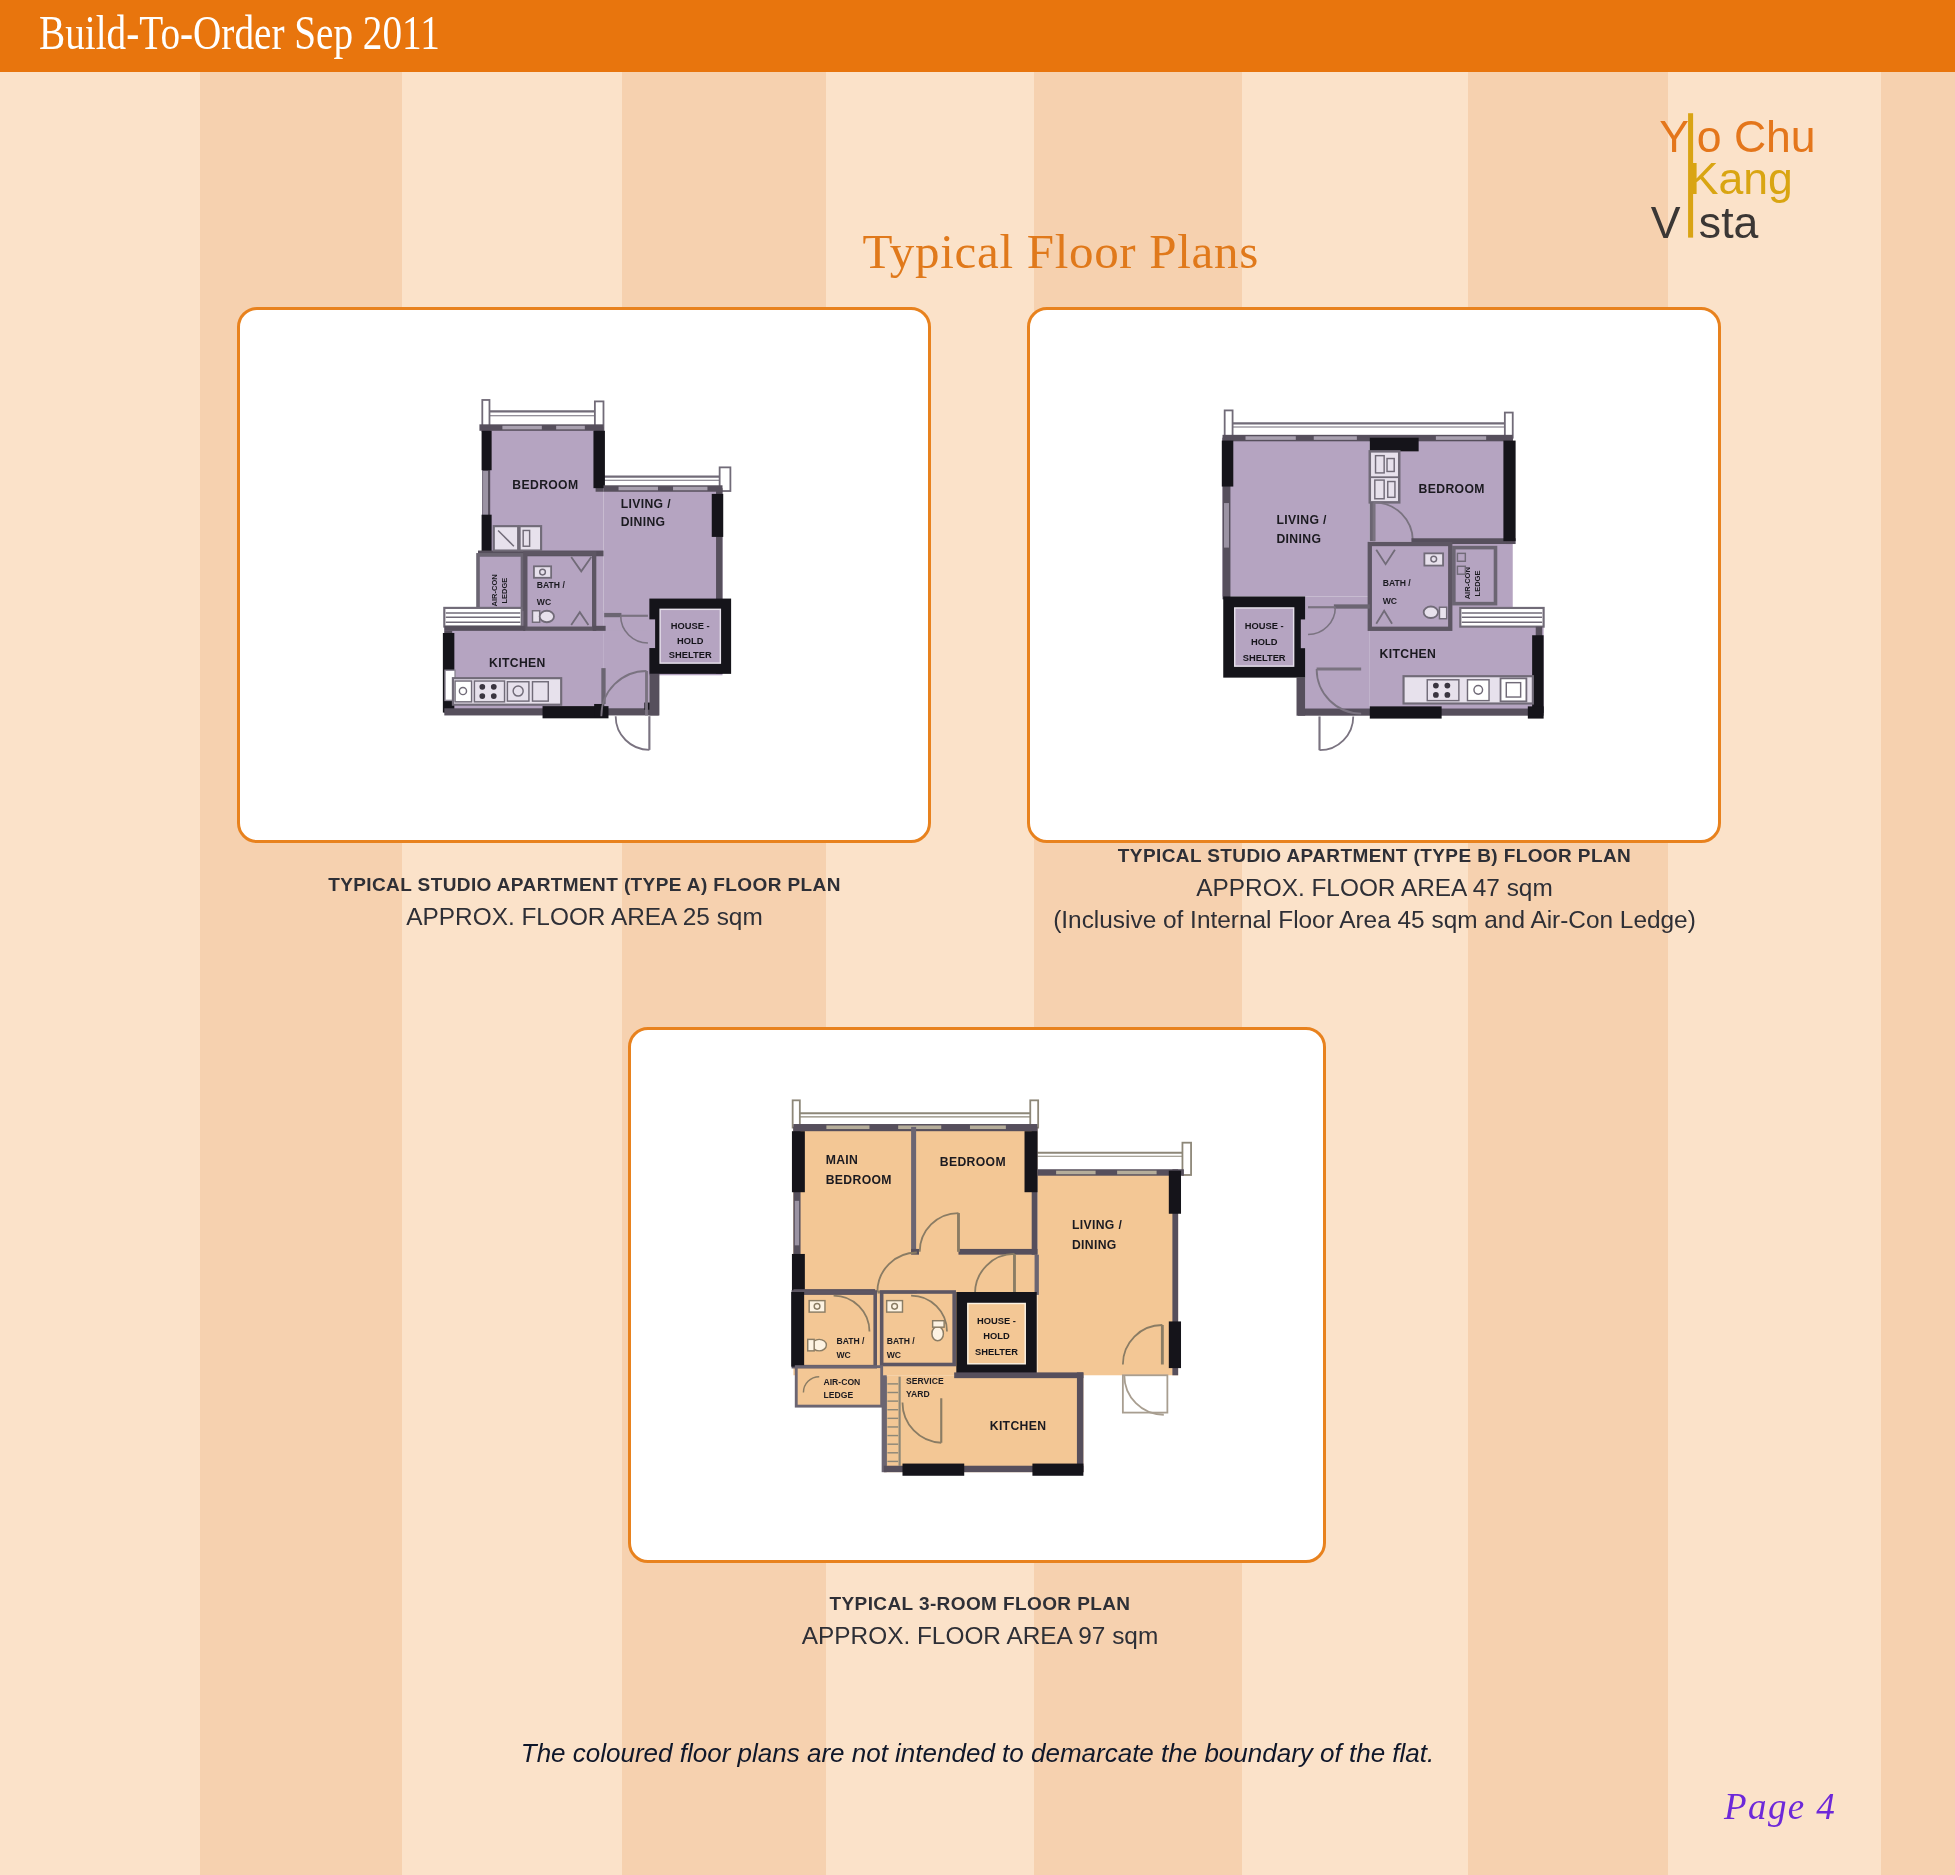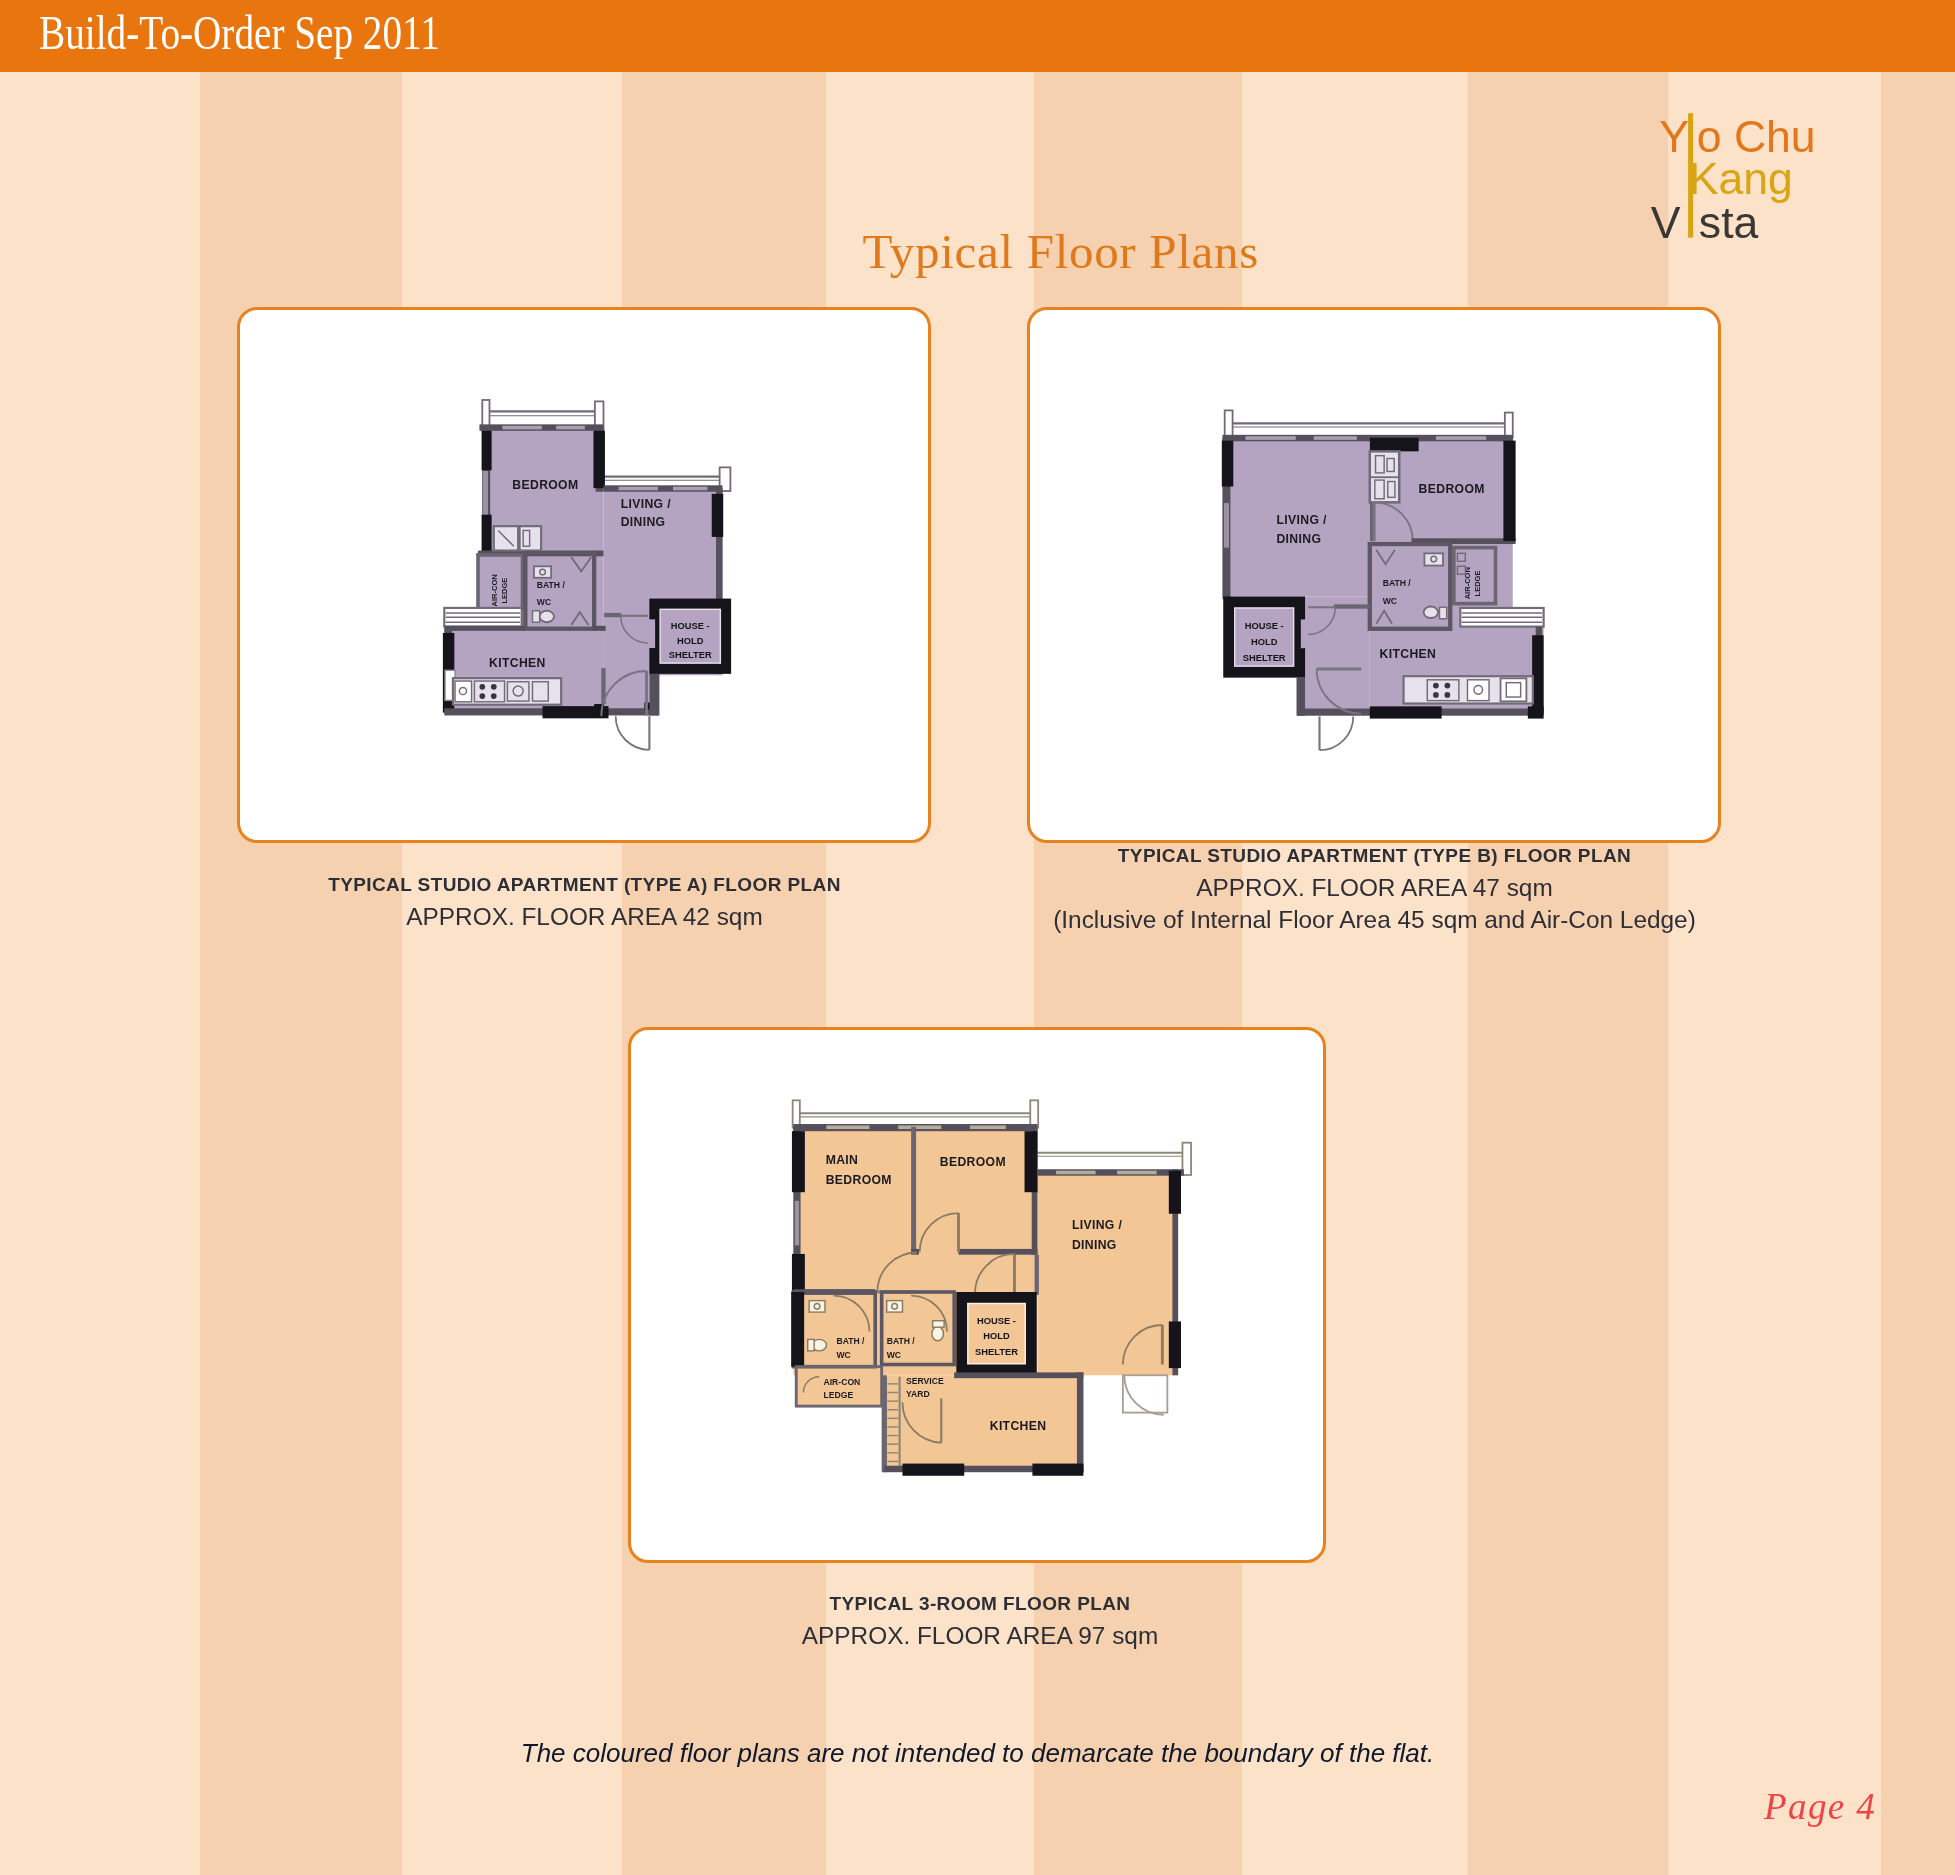--- a/index.html
+++ b/index.html
@@ -478,30 +478,30 @@
   <text x="1149" y="1650" font-size="17" font-weight="bold" fill="#1b1a20" letter-spacing="0.5">BEDROOM</text>
   <text x="1354" y="1624" font-size="17" font-weight="bold" fill="#1b1a20" text-anchor="middle" letter-spacing="0.5">BEDROOM</text>
   <text x="1492" y="1712" font-size="17" font-weight="bold" fill="#1b1a20" letter-spacing="0.5">LIVING /</text>
   <text x="1492" y="1740" font-size="17" font-weight="bold" fill="#1b1a20" letter-spacing="0.5">DINING</text>
   <text x="1417" y="1992" font-size="17" font-weight="bold" fill="#1b1a20" text-anchor="middle" letter-spacing="0.5">KITCHEN</text>
 </g>
 </svg>
 
 <div class="cap" style="left:237px;top:867px;width:695px;">
 <span class="c1"><b>TYPICAL STUDIO APARTMENT (TYPE A) FLOOR PLAN</b></span><br>
-<span class="c2">APPROX. FLOOR AREA 42 sqm</span><br>
+<span class="c2">APPROX. FLOOR AREA 25 sqm</span><br>
 </div>
 
 <div class="cap" style="left:1027px;top:838px;width:695px;">
 <span class="c1"><b>TYPICAL STUDIO APARTMENT (TYPE B) FLOOR PLAN</b></span><br>
 <span class="c2">APPROX. FLOOR AREA 47 sqm</span><br>
 <span class="c3">(Inclusive of Internal Floor Area 45 sqm and Air-Con Ledge)</span>
 </div>
 
 <div class="cap" style="left:634px;top:1586px;width:692px;">
 <span class="c1"><b>TYPICAL 3-ROOM FLOOR PLAN</b></span><br>
 <span class="c2">APPROX. FLOOR AREA 97 sqm</span><br>
 </div>
 
 <div class="abs" style="left:0;top:1738px;width:1955px;text-align:center;font-style:italic;font-size:26px;color:#0f172a;"><span class="note">The coloured floor plans are not intended to demarcate the boundary of the flat.</span></div>
 
-<div class="abs" style="left:1764px;top:1785px;font-family:'Liberation Serif',serif;font-style:italic;font-size:37px;letter-spacing:1.4px;color:#ef4444;"><span class="pg">Page 4</span></div>
+<div class="abs" style="left:1724px;top:1785px;font-family:'Liberation Serif',serif;font-style:italic;font-size:37px;letter-spacing:1.4px;color:#6d28d9;"><span class="pg">Page 4</span></div>
 
 
 </body></html>

